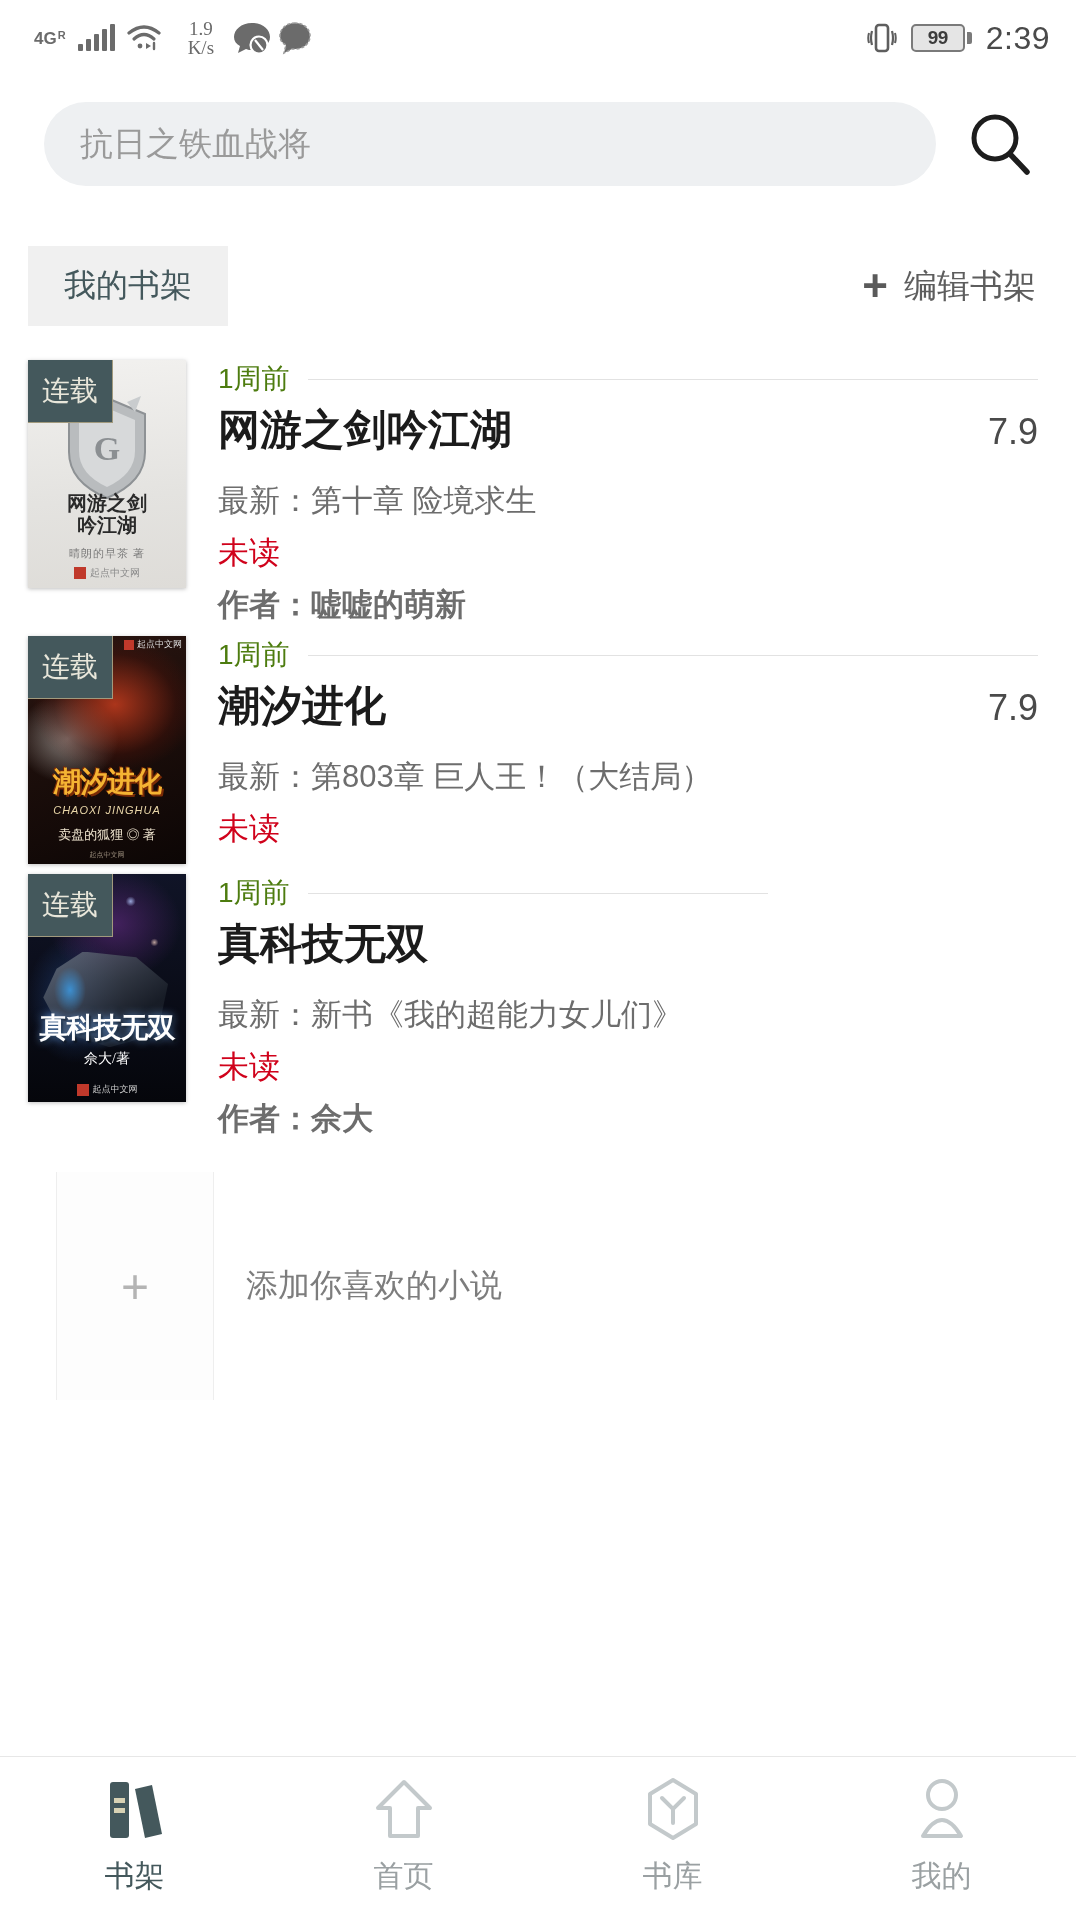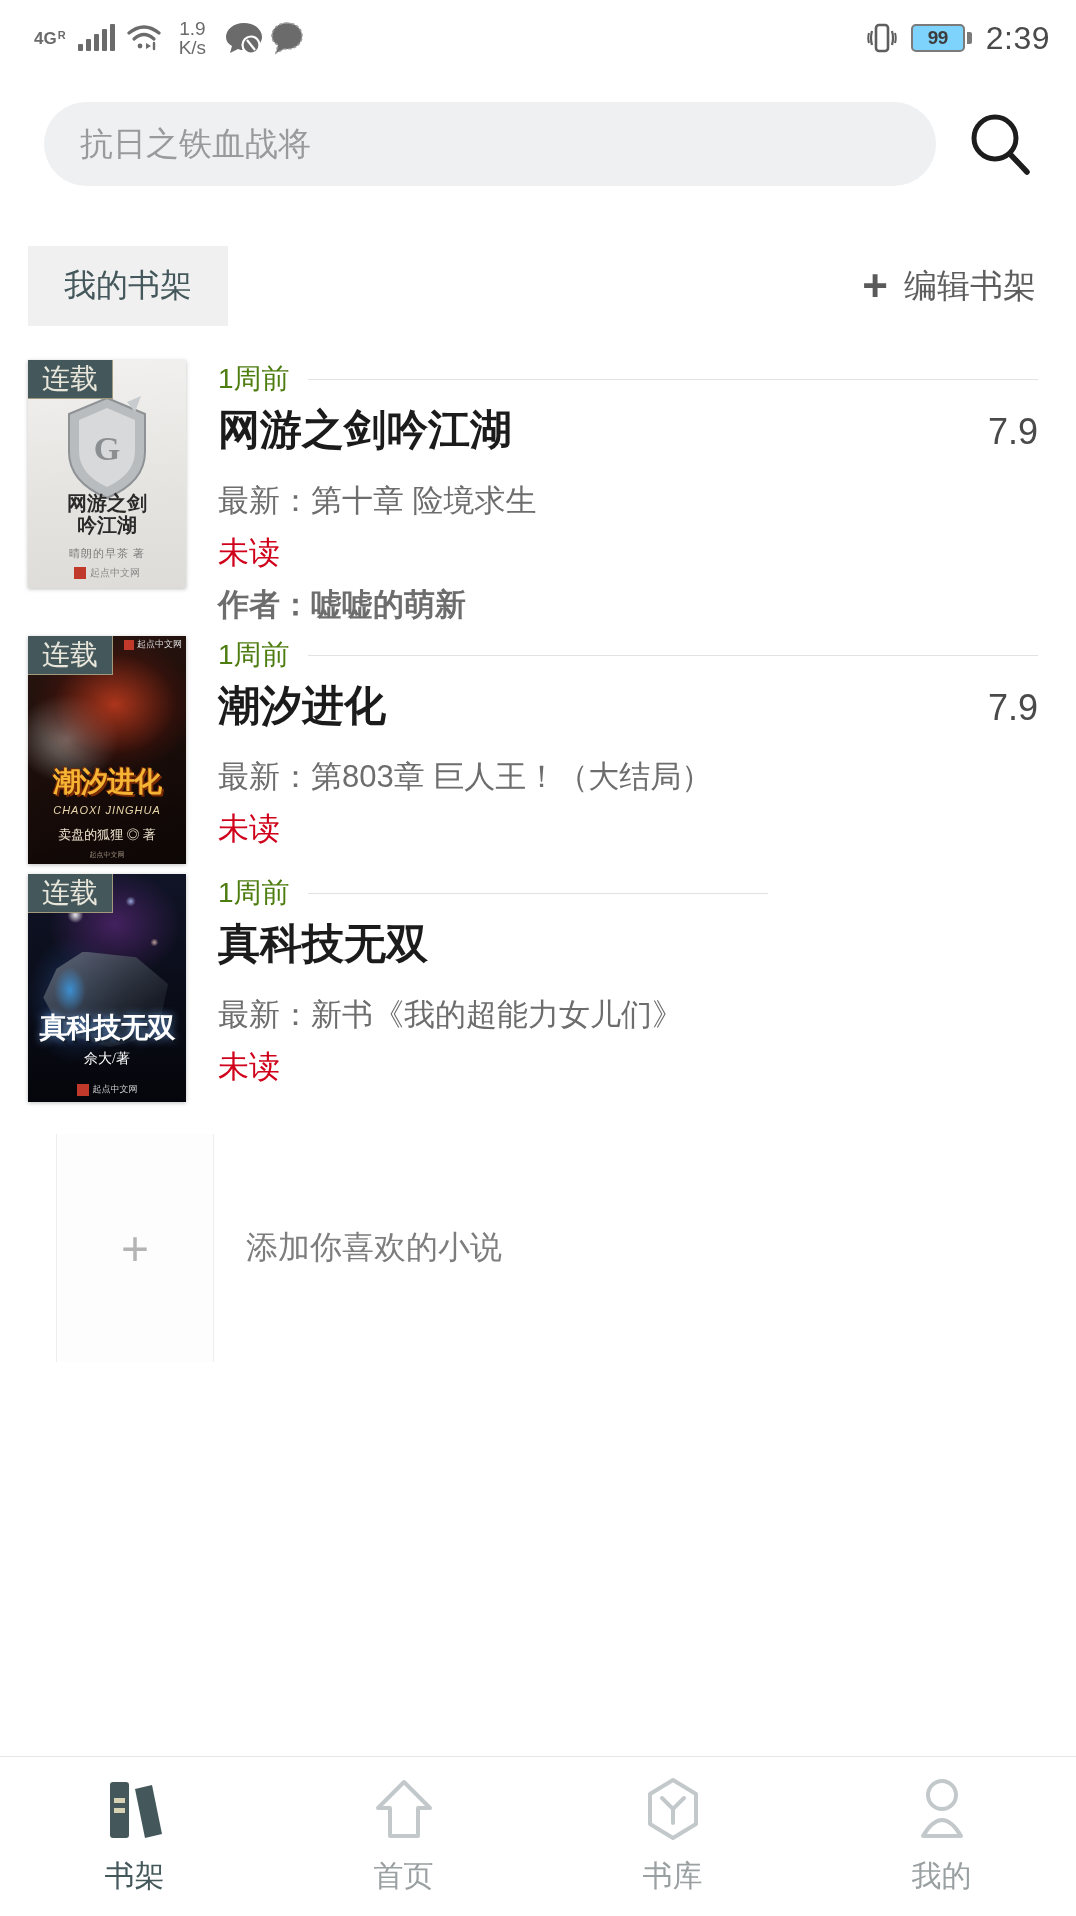--- a/index.html
+++ b/index.html
@@ -27,31 +27,31 @@
   .sig-bars{ display:flex; align-items:flex-end; gap:3px; height:26px; }
   .sig-bars i{ display:block; width:5px; background:#6b6b6b; border-radius:1px; }
   .sig-bars i:nth-child(1){ height:7px; }
   .sig-bars i:nth-child(2){ height:12px; }
   .sig-bars i:nth-child(3){ height:17px; }
   .sig-bars i:nth-child(4){ height:22px; }
   .sig-bars i:nth-child(5){ height:27px; }
 
   .wifi{ width:34px; height:28px; }
   .speed{ font-size:19px; line-height:19px; text-align:center; color:#6b6b6b;
-          display:flex; flex-direction:column; margin-left:6px; }
+          display:flex; flex-direction:column; margin-left:15px;font-family:Liberation Serif, serif; }
   .chat-icons{ display:flex; align-items:center; gap:6px; margin-left:6px; }
 
   .vibrate{ width:30px; height:34px; }
   .battery{
     display:flex; align-items:center;
   }
   .batt-body{
     border:2px solid #7a7a7a; border-radius:5px; width:54px; height:28px;
     display:flex; align-items:center; justify-content:center;
-    background:#7dd3fc;
+    background:#e5e5e5;
   }
   .batt-body span{ font-size:19px; color:#3c3c3c; font-weight:bold; letter-spacing:-0.5px;}
   .batt-cap{ width:5px; height:12px; background:#7a7a7a; border-radius:0 2px 2px 0; margin-left:2px;}
   .clock{ font-size:32px; color:#4a4a4a; letter-spacing:0.5px; }
 
   
   .search-row{
     display:flex; align-items:center; padding:22px 30px 10px 44px; gap:18px;
   }
   .search-box{
@@ -84,21 +84,21 @@
   .book-row{
     display:flex; gap:32px; align-items:flex-start; padding-bottom:10px;
   }
   .cover-wrap{
     position:relative; width:158px; height:228px; flex:none;
     box-shadow:0 1px 4px rgba(0,0,0,.25);
   }
   .cover{ width:100%; height:100%; position:relative; overflow:hidden; }
   .badge{
     position:absolute; top:0; left:0; background:#44585c; color:#e8e6da;
-    font-size:28px; padding:0 14px; z-index:3; border:1px solid #a29a7d;
+    font-size:28px; padding:12px 14px; z-index:3; border:1px solid #a29a7d;
     border-top:none; border-left:none;
   }
   .cover-title{
     position:absolute; left:0; right:0; text-align:center;
     font-family:"Liberation Serif","DejaVu Serif",serif; font-weight:bold;
     line-height:1.12;
   }
   .cover-sub{
     position:absolute; left:0; right:0; text-align:center;
     font-size:11px; letter-spacing:1px;
@@ -387,20 +387,21 @@
       <div class="meta-line">
         <span class="time-ago">1周前</span>
         <span class="rule" style="flex:0 0 460px;"></span>
       </div>
       <div class="title-line">
         <span class="b-title">真科技无双</span>
         <span class="b-score"></span>
       </div>
       <div class="b-latest">最新：新书《我的超能力女儿们》</div>
       <div class="b-unread">未读</div>
+      <div class="b-author">作者：佘大</div>
     </div>
   </div>
 
   <div class="add-row">
     <div class="add-cover">
       <span>+</span>
     </div>
     <div class="add-text">添加你喜欢的小说</div>
   </div>
 

